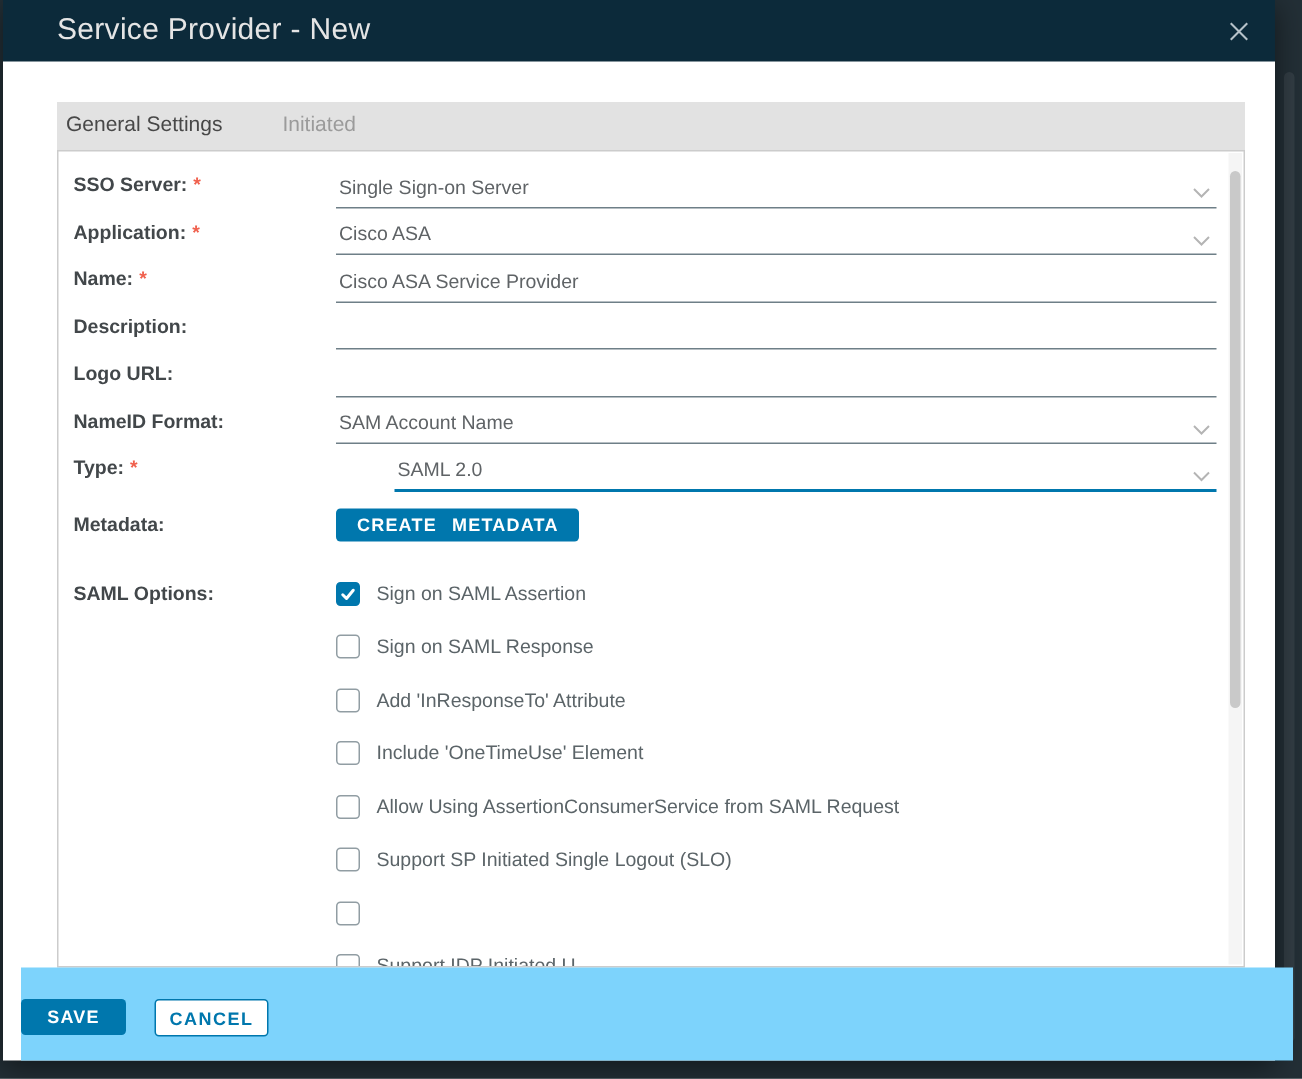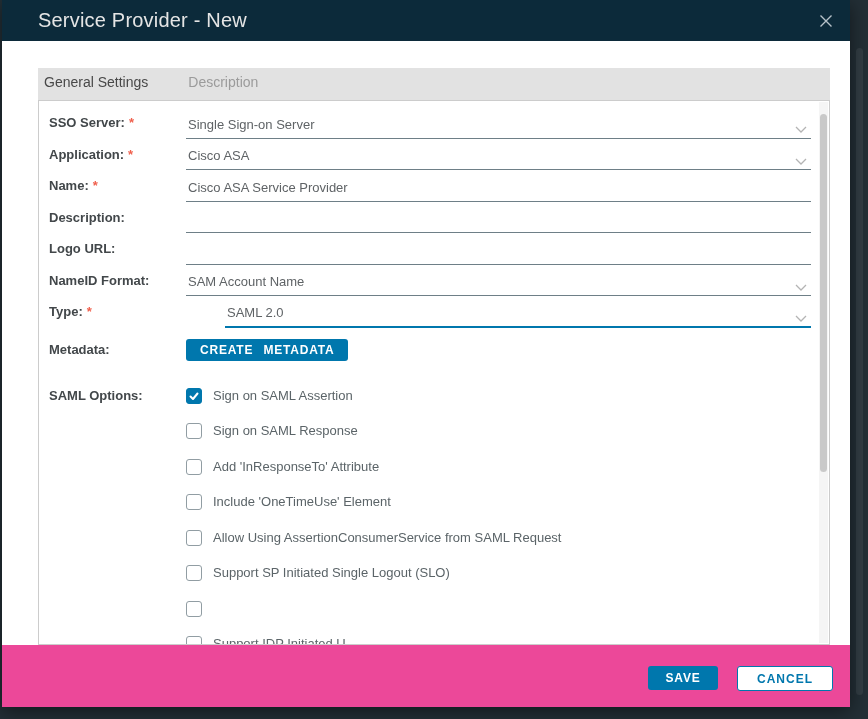--- a/index.html
+++ b/index.html
@@ -48,21 +48,21 @@
     color:#484848; border-bottom-color:var(--accent);
     padding-left:6px; padding-right:12px;
   }
   .tab + .tab{margin-left:24px;}
   
   .content{
     position:absolute; left:36px; top:100px; width:792px; height:545px;
     border:1px solid #cccccc; background:#fff; overflow:hidden;
   }
   .form{padding:6px 18px 0 10px;}
-  .row{display:flex; height:31.5px; align-items:center;}
+  .row{display:flex; height:31.5px; align-items:center;gap:38px;}
   .row .label{
     width:137px; flex:0 0 137px; font-size:13px; font-weight:600;
     color:#42474a; display:flex; align-items:center;
   }
   .req{color:var(--asterisk); margin-left:4px; font-size:13px; font-weight:600;}
   .control{flex:1; height:100%; position:relative; display:flex; align-items:center;}
   .input-line{
     flex:1; height:100%; display:flex; align-items:center;
     border-bottom:1px solid #6e7f87; padding:4px 22px 0 2px; position:relative;
     cursor:text;
@@ -95,27 +95,27 @@
   .vscroll{
     position:absolute; top:1px; right:1px; bottom:1px; width:9px;
     background:#f5f5f5;
   }
   .vscroll .thumb{
     position:absolute; left:1px; right:1px; top:12px; height:358px;
     background:#c9c9c9; border-radius:4px; cursor:grab;
   }
   
   .footer{
-    position:absolute; left:0; top:645px; width:848px; height:62px;
-    background:#ec4899; display:flex; justify-content:flex-end;
+    position:absolute; left:12px; top:645px; width:848px; height:62px;
+    background:#7dd3fc; display:flex; 
     padding:21px 17px 0 0; gap:19px;
   }
   .btn.save{height:24px; width:70px;}
   .btn.cancel{
-    height:25px; width:96px; background:#fff; color:var(--accent);
+    height:25px; width:76px; background:#fff; color:var(--accent);
     border:1px solid var(--accent); letter-spacing:1px;
   }
 </style>
 </head>
 <body>
 
 <div class="stage">
   <div class="bg-scroll-hint"></div>
 
   <div class="modal">
@@ -124,21 +124,21 @@
       <span class="modal-title">Service Provider - New</span>
       <span class="close-btn">
         <svg width="16" height="16" viewBox="0 0 16 16">
           <path d="M2.5 2.5l11 11M13.5 2.5l-11 11" stroke="#b6c2c9" stroke-width="1.4" fill="none"></path>
         </svg>
       </span>
     </div>
 
     <div class="tabbar">
       <div class="tab active">General Settings</div>
-      <div class="tab">Description</div>
+      <div class="tab">Initiated</div>
     </div>
 
     <div class="content">
       <div class="form" id="form-rows">
   <div class="row">
     <div class="label">
       <span class="label-text">SSO Server:</span>
               <span class="req">*</span>
     </div>
     <div class="control">

